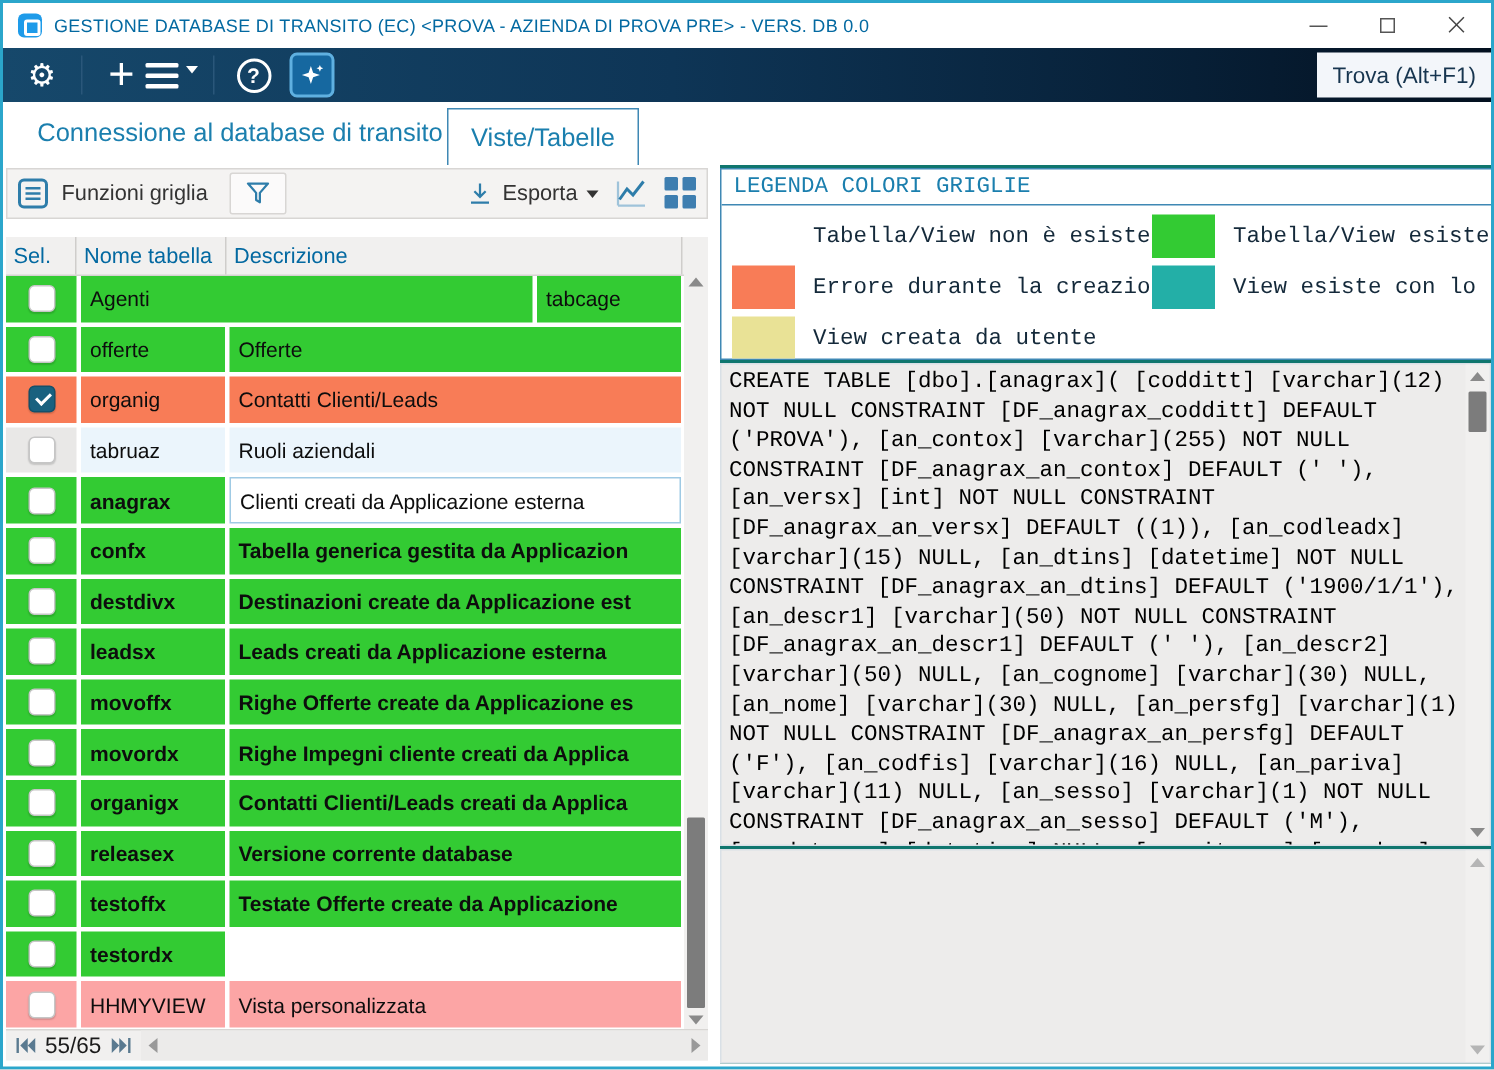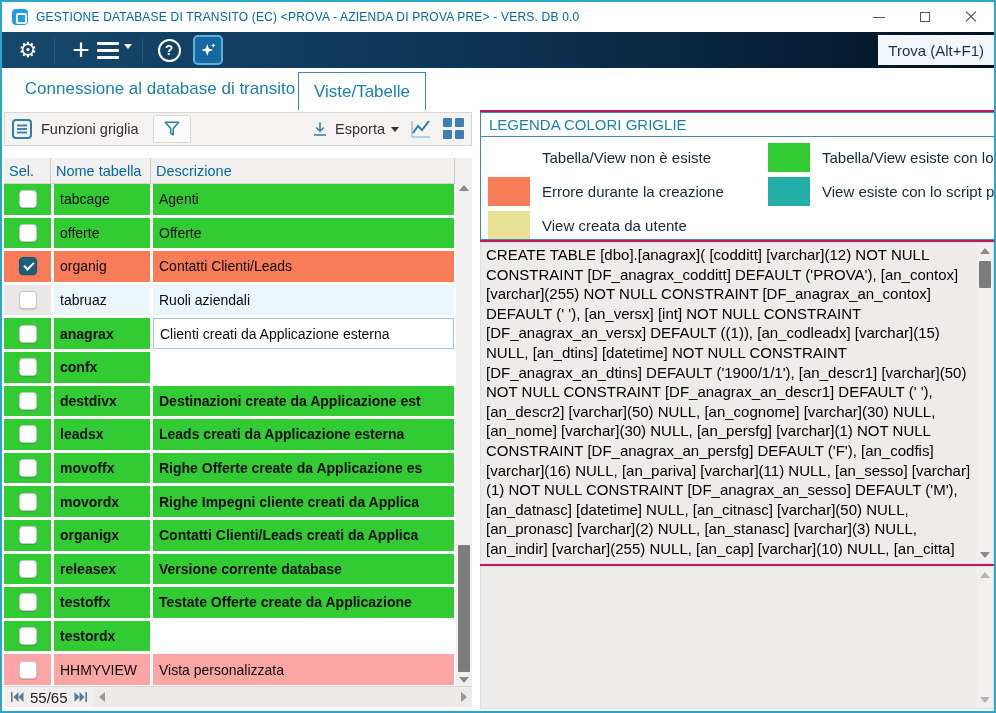--- a/index.html
+++ b/index.html
@@ -109,21 +109,21 @@
 
   
   .status-bar { position:absolute; left:2px; right:0; bottom:2px; height:21px; background:#F1F0EF;
                 border-top:1px solid #D8D6D4; display:flex; align-items:center; }
   .pager { display:flex; align-items:center; gap:6px; padding:0 6px; }
   .pager-pos { font-size:15px; color:#1a1a1a; }
   .h-scroll { position:relative; flex:1; height:100%; background:#ECEBEA; }
   .h-arrow { position:absolute; top:0; width:16px; height:100%; display:flex; align-items:center; justify-content:center; }
 
   
-  .right-panel { position:absolute; left:478px; top:108px; right:0; bottom:2px; background:#be185d; overflow:hidden; }
+  .right-panel { position:absolute; left:478px; top:108px; right:0; bottom:2px; background:#0f766e; overflow:hidden;font-family:Liberation Mono, monospace; }
   .legend { position:absolute; left:0; top:2px; right:-1px; height:128px; border:1px solid #3F88B4; background:#fff; overflow:hidden; }
   .legend-title { height:24px; display:flex; align-items:center; padding-left:8px; color:#1B7FAE;
                   font-size:15px; border-bottom:1px solid #3F88B4; }
   .legend-item { position:absolute; display:flex; align-items:center; }
   .swatch { width:42px; height:29px; flex:0 0 42px; }
   .legend-label { margin-left:12px; font-size:15px; color:#14293A; white-space:nowrap; }
 
   .sql-box { position:absolute; left:0; top:132px; right:0; height:322px; background:#EDECEB; border:1px solid #D9E0E6; }
   .sql-text { position:absolute; left:5px; top:2px; right:20px; bottom:0; font-size:15px; line-height:19.6px;
               color:#000; overflow:hidden; }
@@ -232,22 +232,22 @@
       <span class="gh-name">Nome tabella</span>
       <span class="gh-desc">Descrizione</span>
       <span class="gh-pad"></span>
     </div>
 
     <div class="grid-body">
         <div class="grid-row">
           <div class="cell cell-sel bg-green">
             <span class="checkbox"></span>
           </div>
+          <div class="cell cell-desc bg-green">Agenti</div>
           <div class="cell cell-name bg-green">tabcage</div>
-          <div class="cell cell-desc bg-green">Agenti</div>
         </div>
         <div class="grid-row">
           <div class="cell cell-sel bg-green">
             <span class="checkbox"></span>
           </div>
           <div class="cell cell-name bg-green">offerte</div>
           <div class="cell cell-desc bg-green">Offerte</div>
         </div>
         <div class="grid-row">
           <div class="cell cell-sel bg-orange">
@@ -268,20 +268,21 @@
             <span class="checkbox"></span>
           </div>
           <div class="cell cell-name bg-green bold">anagrax</div>
           <div class="cell cell-desc focus-white">Clienti creati da Applicazione esterna</div>
         </div>
         <div class="grid-row">
           <div class="cell cell-sel bg-green">
             <span class="checkbox"></span>
           </div>
           <div class="cell cell-name bg-green bold">confx</div>
+          <div class="cell cell-desc bg-green bold">Tabella generica gestita da Applicazion</div>
         </div>
         <div class="grid-row">
           <div class="cell cell-sel bg-green">
             <span class="checkbox"></span>
           </div>
           <div class="cell cell-name bg-green bold">destdivx</div>
           <div class="cell cell-desc bg-green bold">Destinazioni create da Applicazione est</div>
         </div>
         <div class="grid-row">
           <div class="cell cell-sel bg-green">

